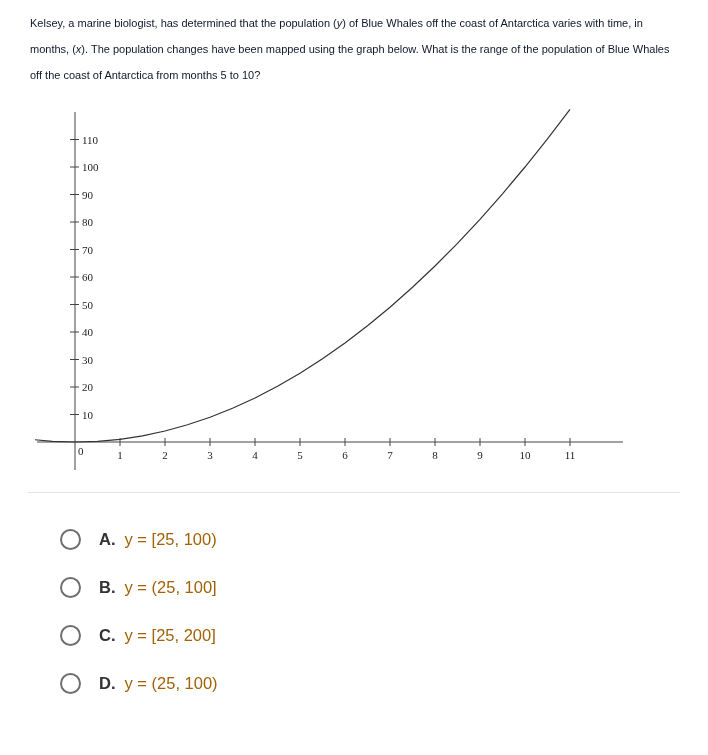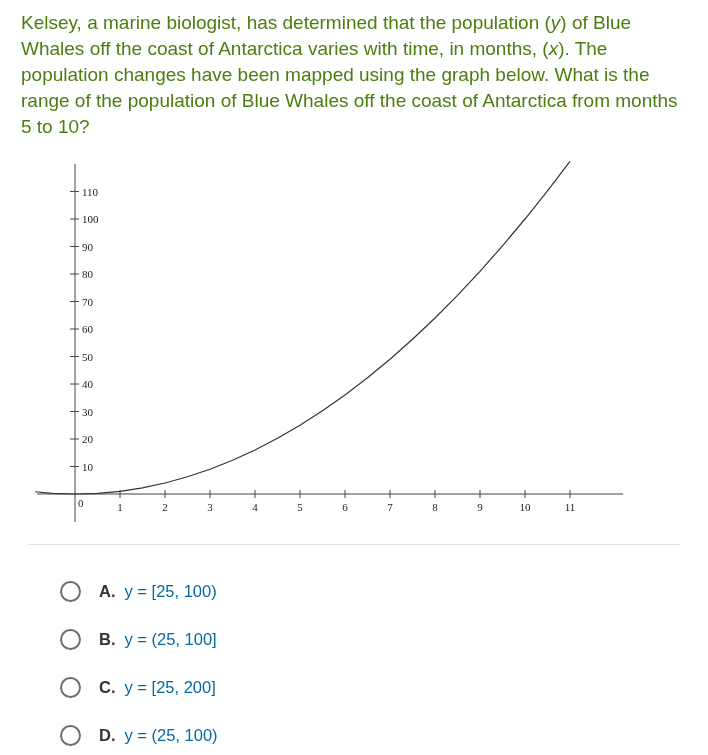--- a/index.html
+++ b/index.html
@@ -1,24 +1,24 @@
 <!DOCTYPE html>
 <html><head>
 <meta charset="utf-8">
 <style>
   * { margin: 0; padding: 0; box-sizing: border-box; }
   html, body { width: 708px; height: 755px; background: #ffffff; overflow: hidden; }
   body { font-family: "Liberation Sans", "DejaVu Sans", sans-serif; }
 
   .question {
-    margin: 10px 28px 0 21px;
+    margin: 10px 28px 0 30px;
     max-width: 660px;
-    font-size: 19px;
+    font-size: 11px;
     line-height: 26px;
-    color: #4d7c0f;
+    color: #0f172a;
   }
   .question i { font-style: italic; }
 
   .graph-wrap {
     margin: 20px 0 0 35px;
     width: 592px;
     height: 372px;
   }
   .graph-wrap svg { display: block; }
 
@@ -45,21 +45,21 @@
     cursor: pointer;
   }
   .letter {
     font-weight: bold;
     margin-left: 18px;
     color: #333333;
     font-size: 16.5px;
   }
   .value {
     margin-left: 9px;
-    color: #0369a1;
+    color: #a16207;
     font-size: 16.5px;
   }
 </style>
 </head>
 <body>
 
 <div>
 
   <p class="question"><span>Kelsey, a marine biologist, has determined that the population (</span><i>y</i><span>) of Blue Whales off the coast of Antarctica varies with time, in months, (</span><i>x</i><span>). The population changes have been mapped using the graph below. What is the range of the population of Blue Whales off the coast of Antarctica from months 5 to 10?</span></p>
 

